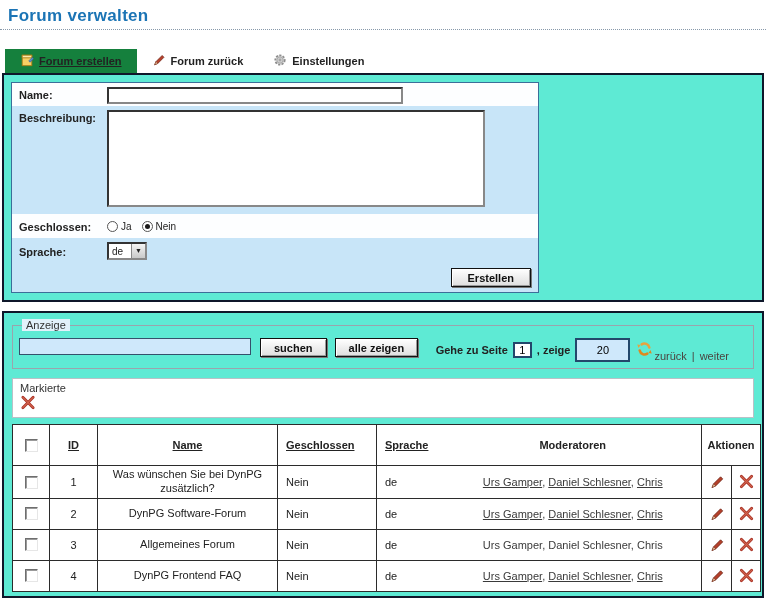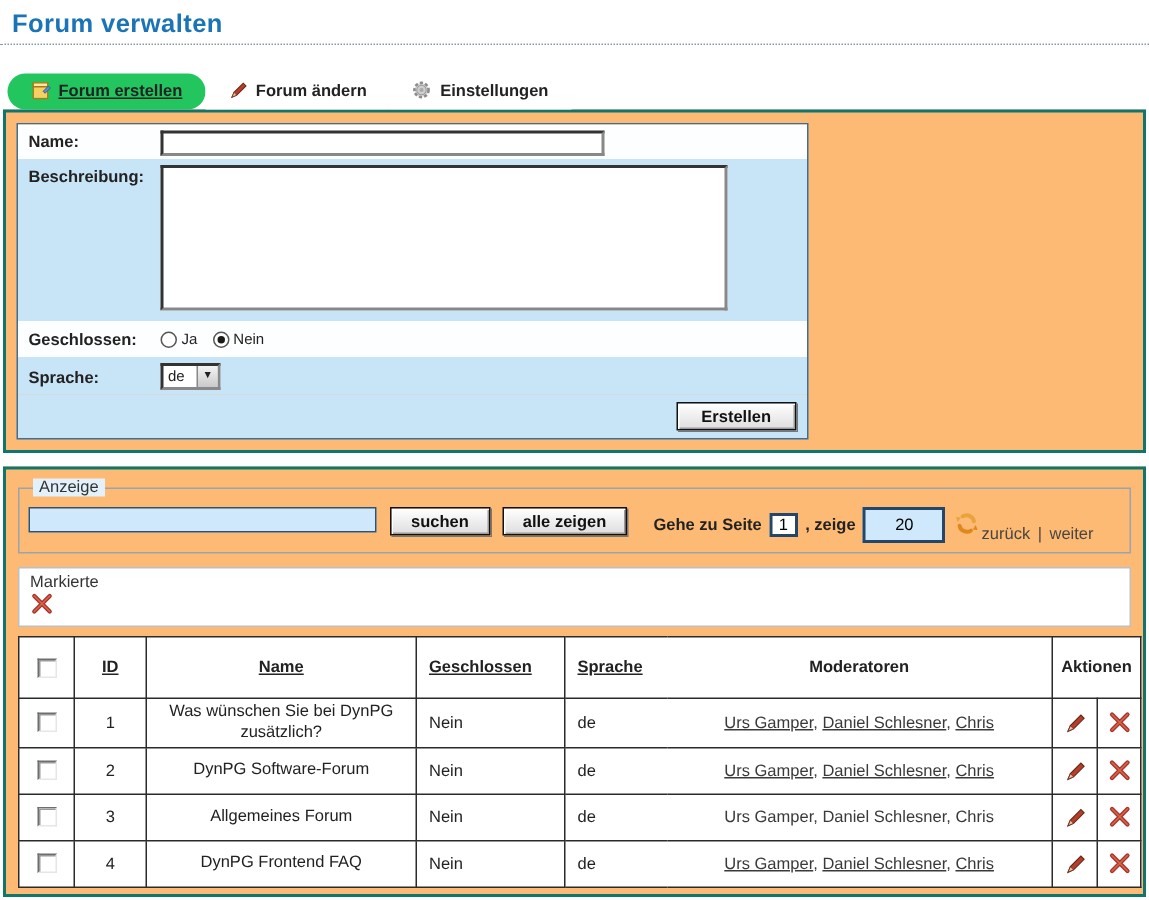--- a/index.html
+++ b/index.html
@@ -7,26 +7,26 @@
   body { font-family: "Liberation Sans", sans-serif; color: #222; position: relative; }
 
   
   .page-header { padding: 6px 8px 3px 8px; border-bottom: 1px dotted #8899aa; }
   .page-title { color: #1b74b5; font-size: 17px; font-weight: bold; letter-spacing: .3px; }
 
   
   .tabbar { display: flex; margin: 19px 0 0 5px; height: 24px; width: 485px; }
   .tab { display: flex; align-items: center; gap: 5px; padding: 0 15px;
          font-size: 11px; font-weight: bold; color: #222; background: #fff; cursor: default; white-space: nowrap; }
-  .tab.active { background: #22c55e; border-radius: 12px; }
+  .tab.active { background: #15803d; }
   .tab.active .tab-label { text-decoration: underline; }
   .tab svg { flex: 0 0 auto; }
 
   
-  .panel { margin: 0 2px; border: 2px solid #0f766e; background: #fdba74; }
+  .panel { margin: 0 2px; border: 2px solid #0f172a; background: #5eead4; }
   .panel-1 { height: 229px; padding: 7px; }
   .panel-2 { height: 287px; margin-top: 9px; padding: 6px 8px; }
 
   
   .formbox { width: 528px; border: 1px solid #3c6e99; }
   .frow { display: flex; align-items: flex-start; padding: 4px 7px; }
   .frow.white { background: #fdfeff; }
   .frow.blue  { background: #c8e5f8; }
   .flabel { width: 88px; flex: 0 0 88px; font-size: 11px; font-weight: bold; padding-top: 2px; }
   .row-name   { height: 23px; }
@@ -113,21 +113,21 @@
           <path d="M2.5 2.5 h11 v3 h-11 z" fill="#fce8a8" stroke="#a87b12" stroke-width="1"></path>
           <path d="M10 9 l4 -4 l1.5 1.5 l-4 4 z" fill="#5b8fd0" stroke="#2c5a94" stroke-width="0.7"></path>
         </svg></span>
     <span class="tab-label">Forum erstellen</span>
   </div>
   <div class="tab">
     <span><svg width="14" height="14" viewBox="0 0 16 16">
           <path d="M3 13.5 L4.6 9.8 L11.6 2.8 L13.7 4.9 L6.7 11.9 Z" fill="#b5402a" stroke="#6d2417" stroke-width="0.8"></path>
           <path d="M3 13.5 L4.6 9.8 L6.7 11.9 Z" fill="#e9c79c" stroke="#6d2417" stroke-width="0.5"></path>
         </svg></span>
-    <span class="tab-label">Forum ändern</span>
+    <span class="tab-label">Forum zurück</span>
   </div>
   <div class="tab">
     <span><svg width="14" height="14" viewBox="0 0 16 16">
           <circle cx="8" cy="8" r="5.4" fill="#d9d9d9" stroke="#8c8c8c" stroke-width="2" stroke-dasharray="2.4 1.6"></circle>
           <circle cx="8" cy="8" r="3.6" fill="#cfcfcf" stroke="#9a9a9a" stroke-width="0.8"></circle>
           <circle cx="8" cy="8" r="1.6" fill="#a8a8a8"></circle>
         </svg></span>
     <span class="tab-label">Einstellungen</span>
   </div>
 </div>

